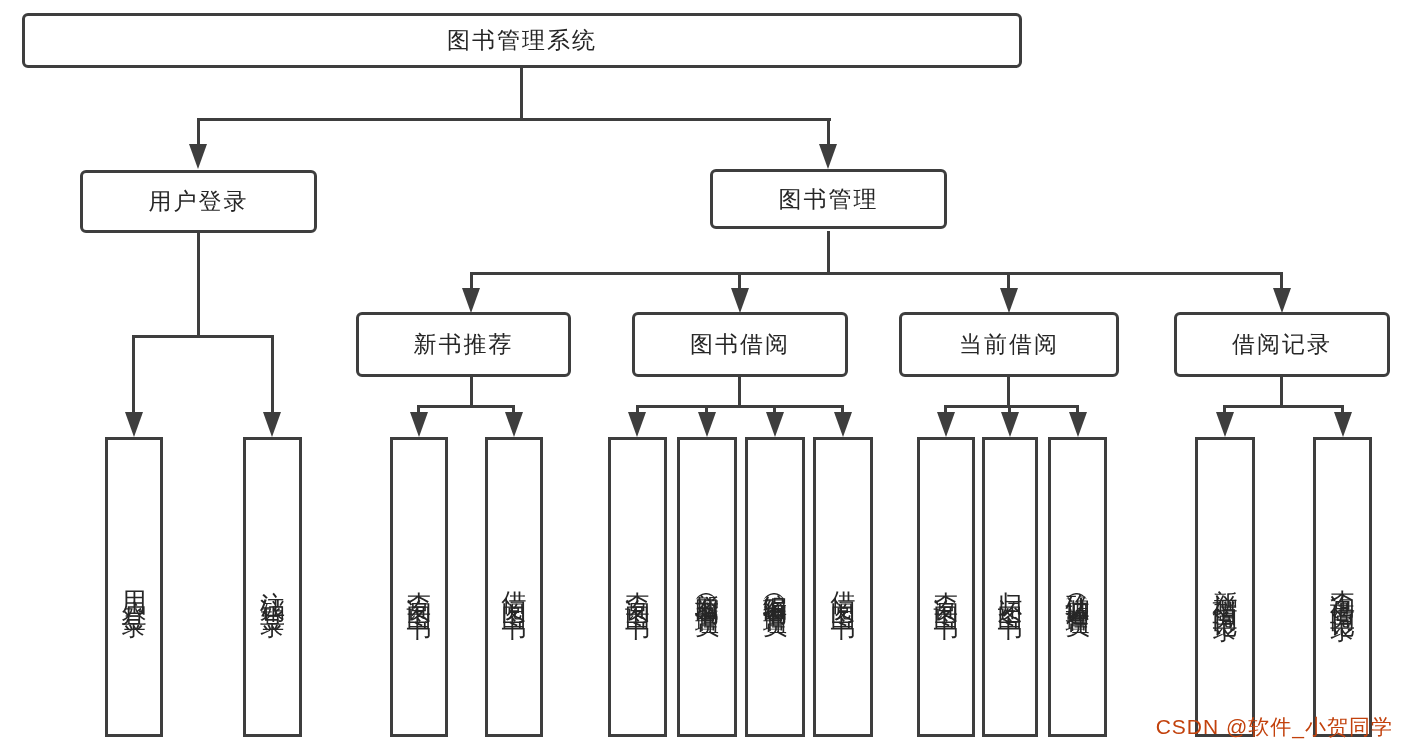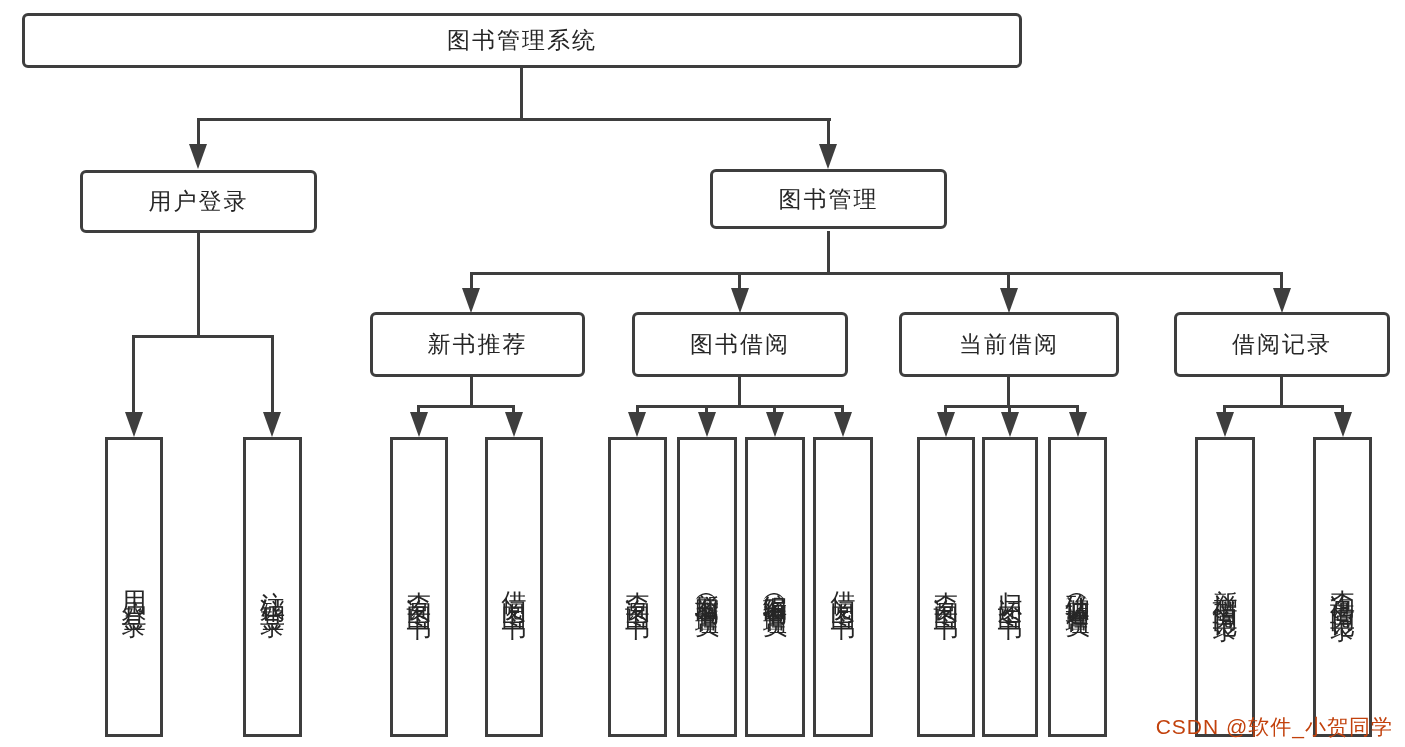--- a/index.html
+++ b/index.html
@@ -84,21 +84,21 @@
   </div>
 
   <div class="box hbox" style="left:80px; top:170px; width:237px; height:63px;">
     <span>用户登录</span>
   </div>
 
   <div class="box hbox" style="left:710px; top:152px; width:237px; height:60px;margin-top:17px;">
     <span>图书管理</span>
   </div>
 
-  <div class="box hbox" style="left:370px; top:312px; width:215px; height:65px;">
+  <div class="box hbox" style="left:356px; top:312px; width:215px; height:65px;">
     <span>新书推荐</span>
   </div>
 
   <div class="box hbox" style="left:899px; top:312px; width:220px; height:65px;">
     <span>当前借阅</span>
   </div>
 
   <div class="box hbox" style="left:632px; top:312px; width:216px; height:65px;">
     <span>图书借阅</span>
   </div>

